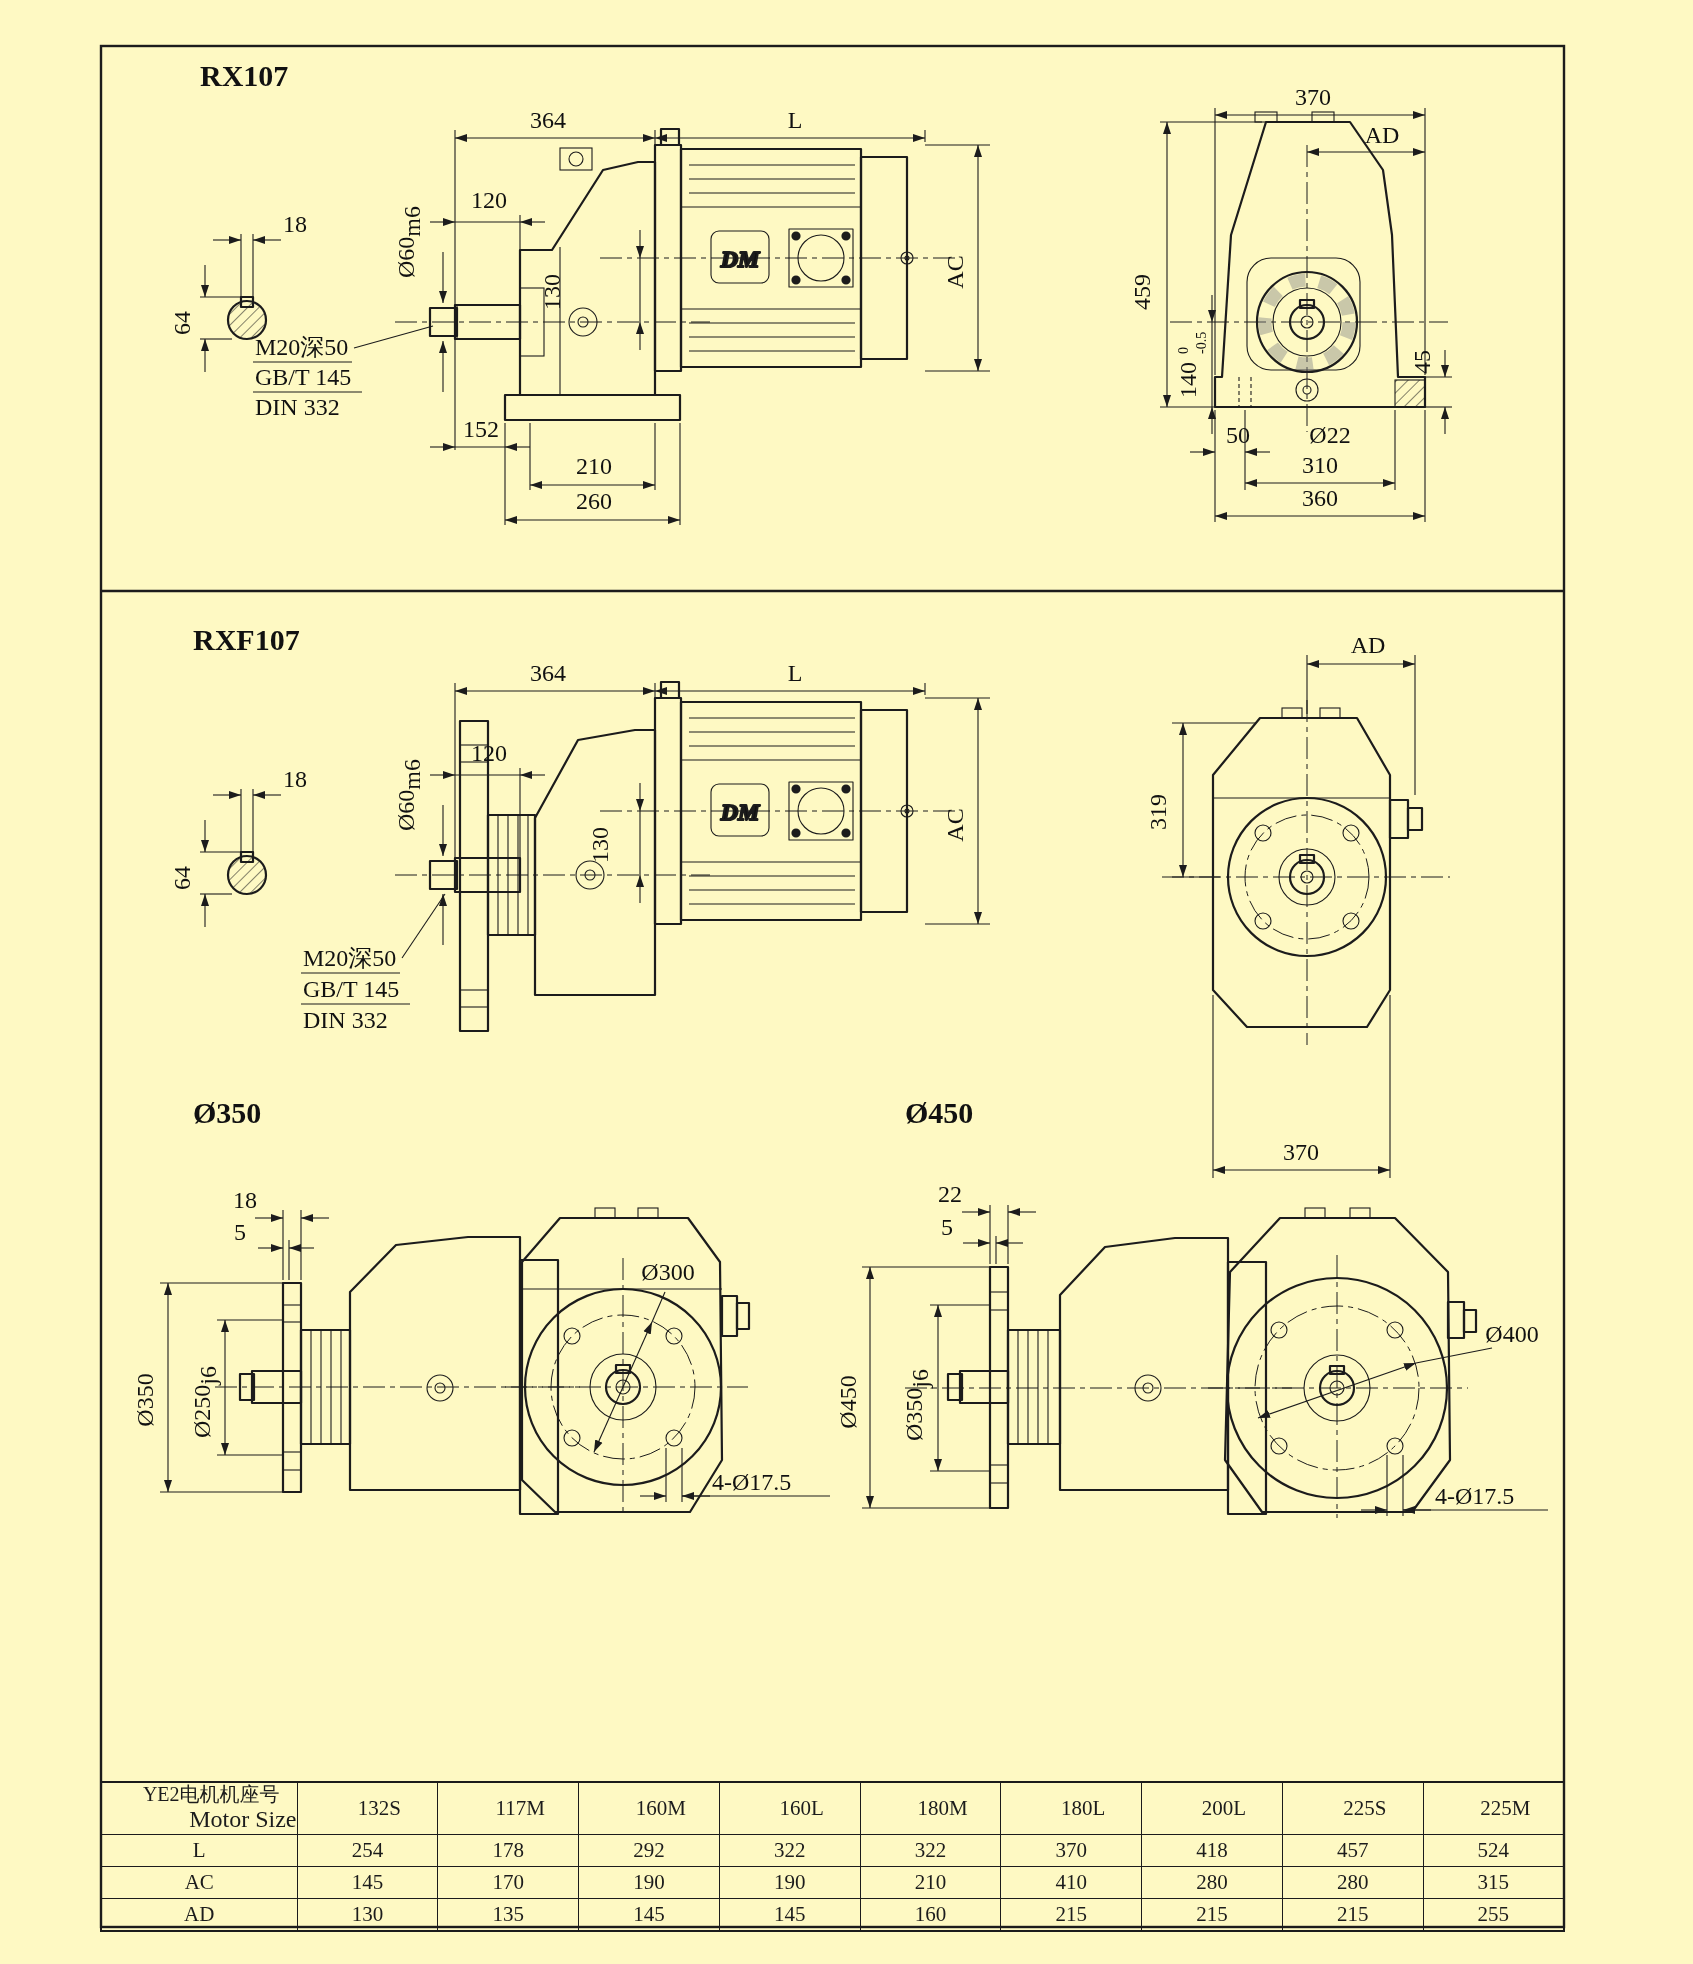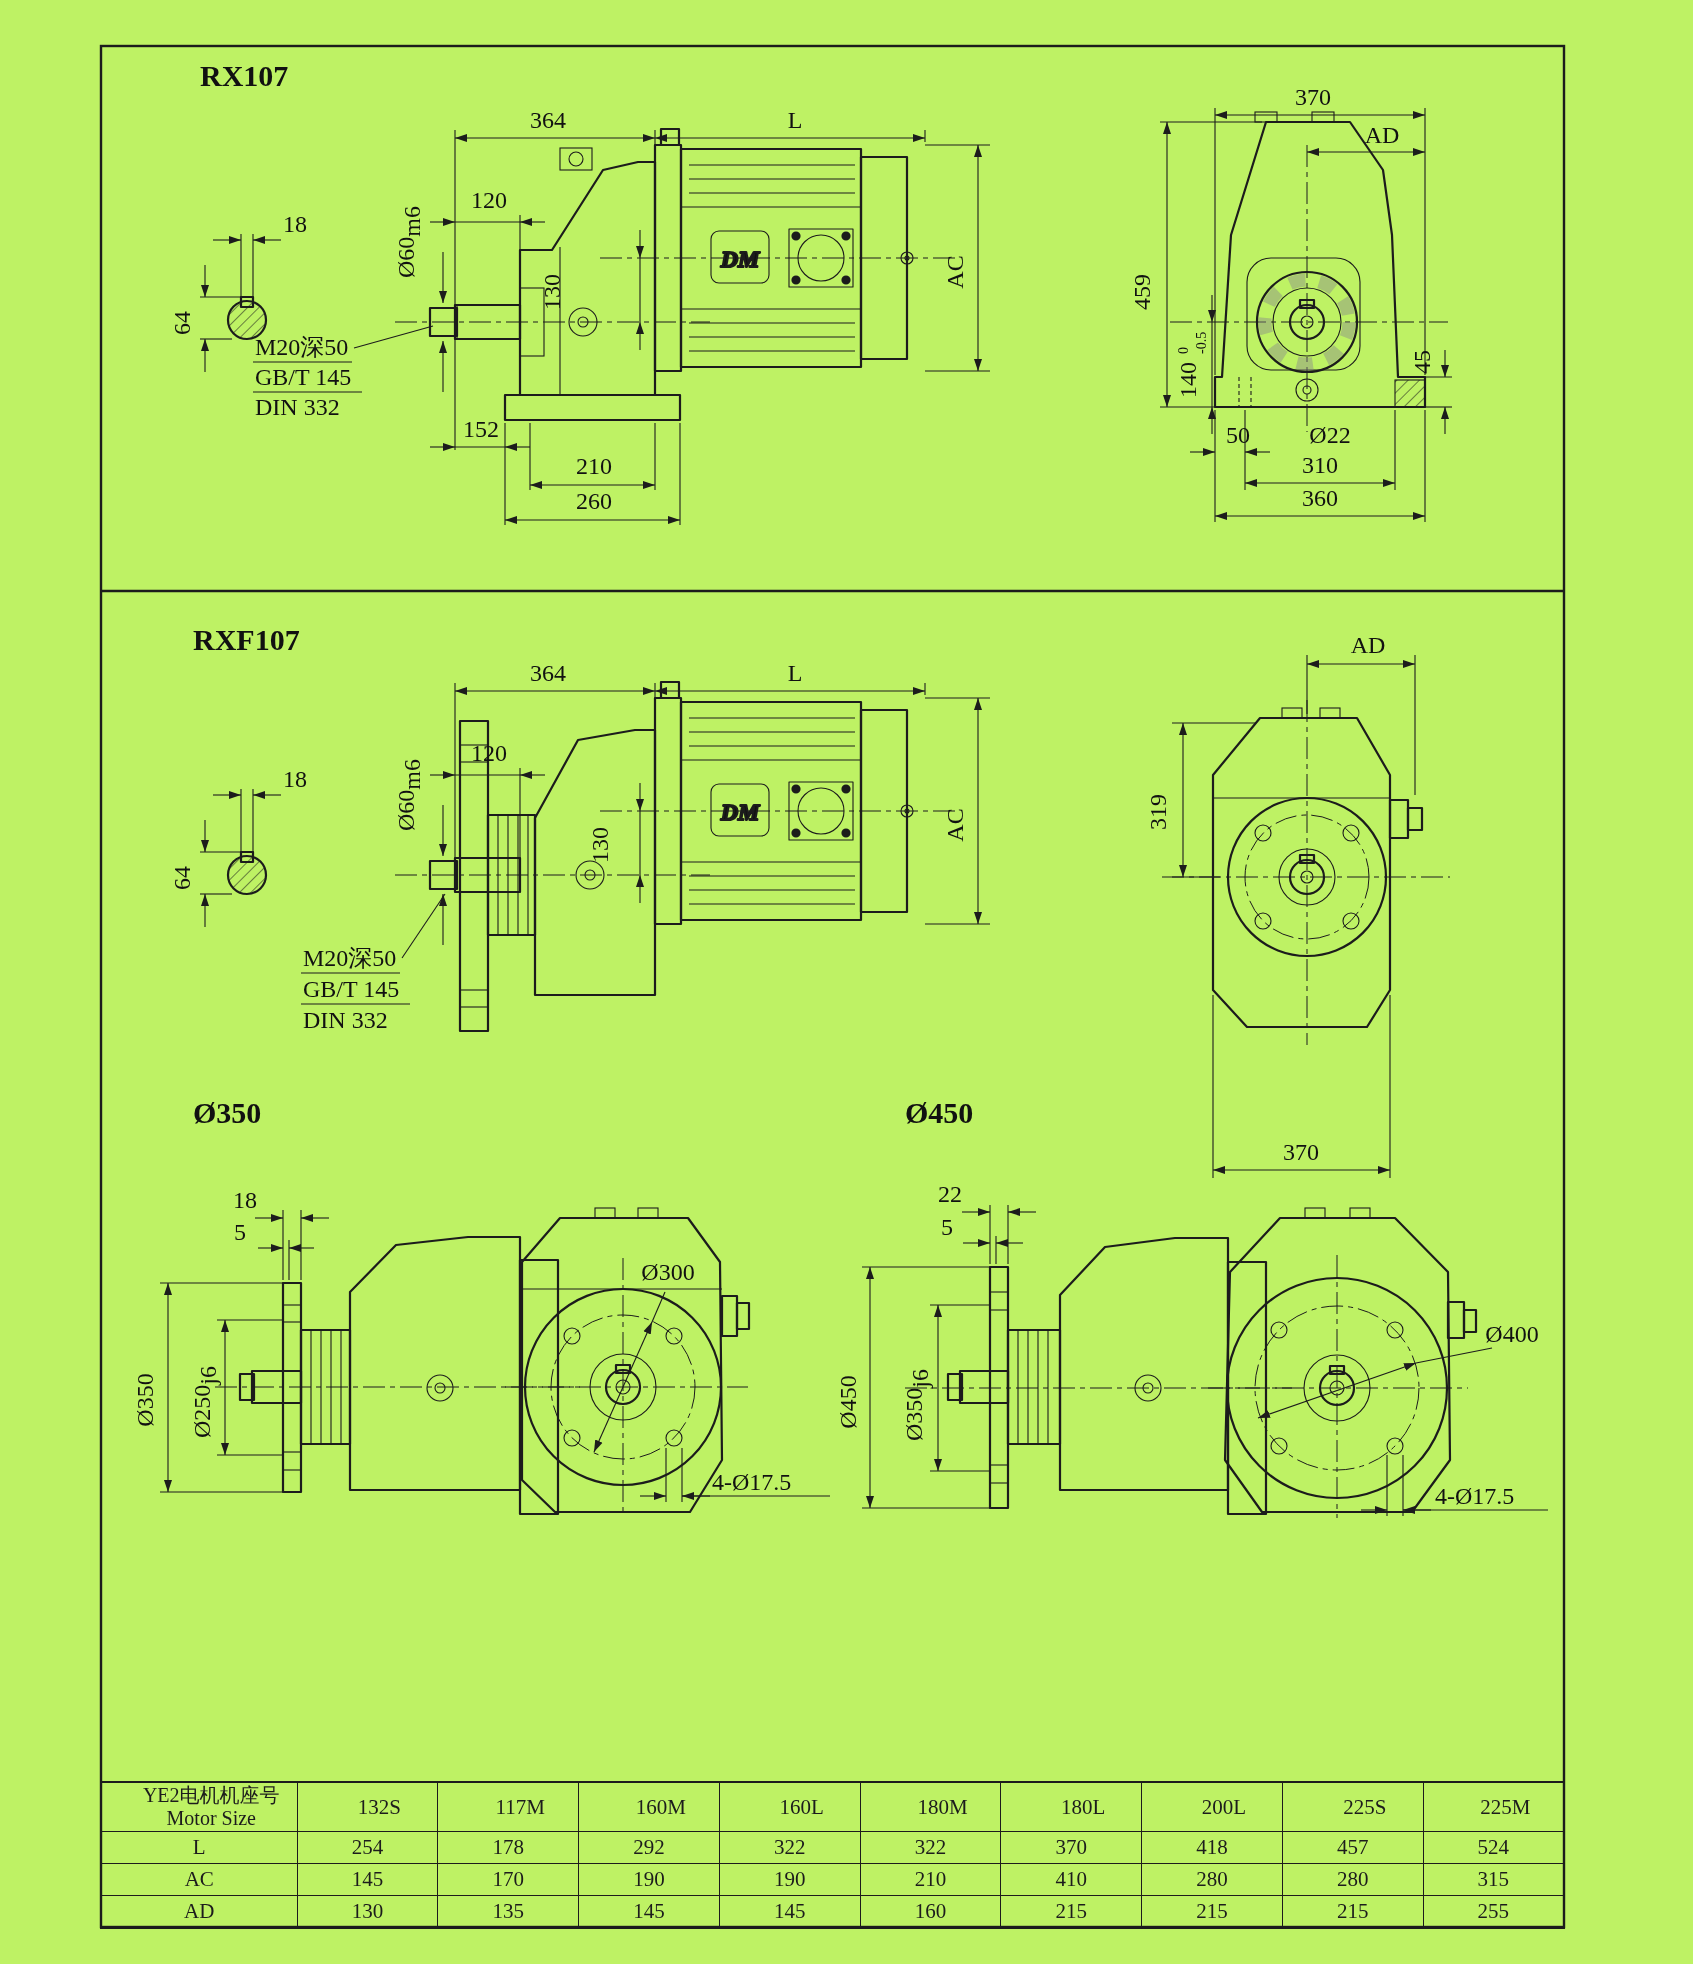--- a/index.html
+++ b/index.html
@@ -1,35 +1,35 @@
 <!DOCTYPE html>
 <html><head>
 <meta charset="utf-8">
 <style>
   html,body{margin:0;padding:0;background:#e8e8e8;}
-  #page{position:relative;width:1693px;height:1964px;background:#bef264;
+  #page{position:relative;width:1693px;height:1964px;background:#fef9c3;
         font-family:"Liberation Serif","DejaVu Serif",serif;color:#1c1c1c;overflow:hidden;}
   svg{position:absolute;left:0;top:0;}
   svg .ol{fill:none;stroke:#1c1c1c;stroke-width:2.2;stroke-linejoin:round;}
   svg .tl{fill:none;stroke:#1c1c1c;stroke-width:1.1;}
   svg .cl{fill:none;stroke:#1c1c1c;stroke-width:1;stroke-dasharray:22 5 5 5;}
   svg .bd{fill:none;stroke:#1c1c1c;stroke-width:2.4;}
   svg text{fill:#111;font-family:"Liberation Serif","DejaVu Serif",serif;font-size:24px;}
   svg text.ttl{font-size:30px;font-weight:bold;}
   svg text.tol{font-size:14px;}
   svg text.logo{font-size:24px;font-weight:bold;font-style:italic;}
   .wht{fill:#ffffff;}
   #dimtable{position:absolute;left:100px;top:1781px;width:1465px;height:147px;
     border-collapse:collapse;table-layout:fixed;font-size:21px;text-align:center;}
   #dimtable td{border:1.6px solid #1c1c1c;padding:0;line-height:1.15;}
   #dimtable{border:2.5px solid #1c1c1c;}
   #dimtable tr.hdr td{height:48px;padding-left:24px;}
   #dimtable tr.row td{height:31px;}
   .hcn{display:block;font-size:20px;}
-  .hen{display:block;font-size:20px;}
+  .hen{display:block;font-size:24px;text-align:right;}
 </style>
 </head>
 <body>
 
 <div id="page">
 
 <svg width="1693" height="1964" viewBox="0 0 1693 1964">
 <defs>
   <marker id="ah" markerWidth="13" markerHeight="11" refX="12" refY="5" orient="auto-start-reverse" markerUnits="userSpaceOnUse" viewBox="0 0 13 10">
     <path d="M0,1 L12,5 L0,9 Z" fill="#1c1c1c"></path>

